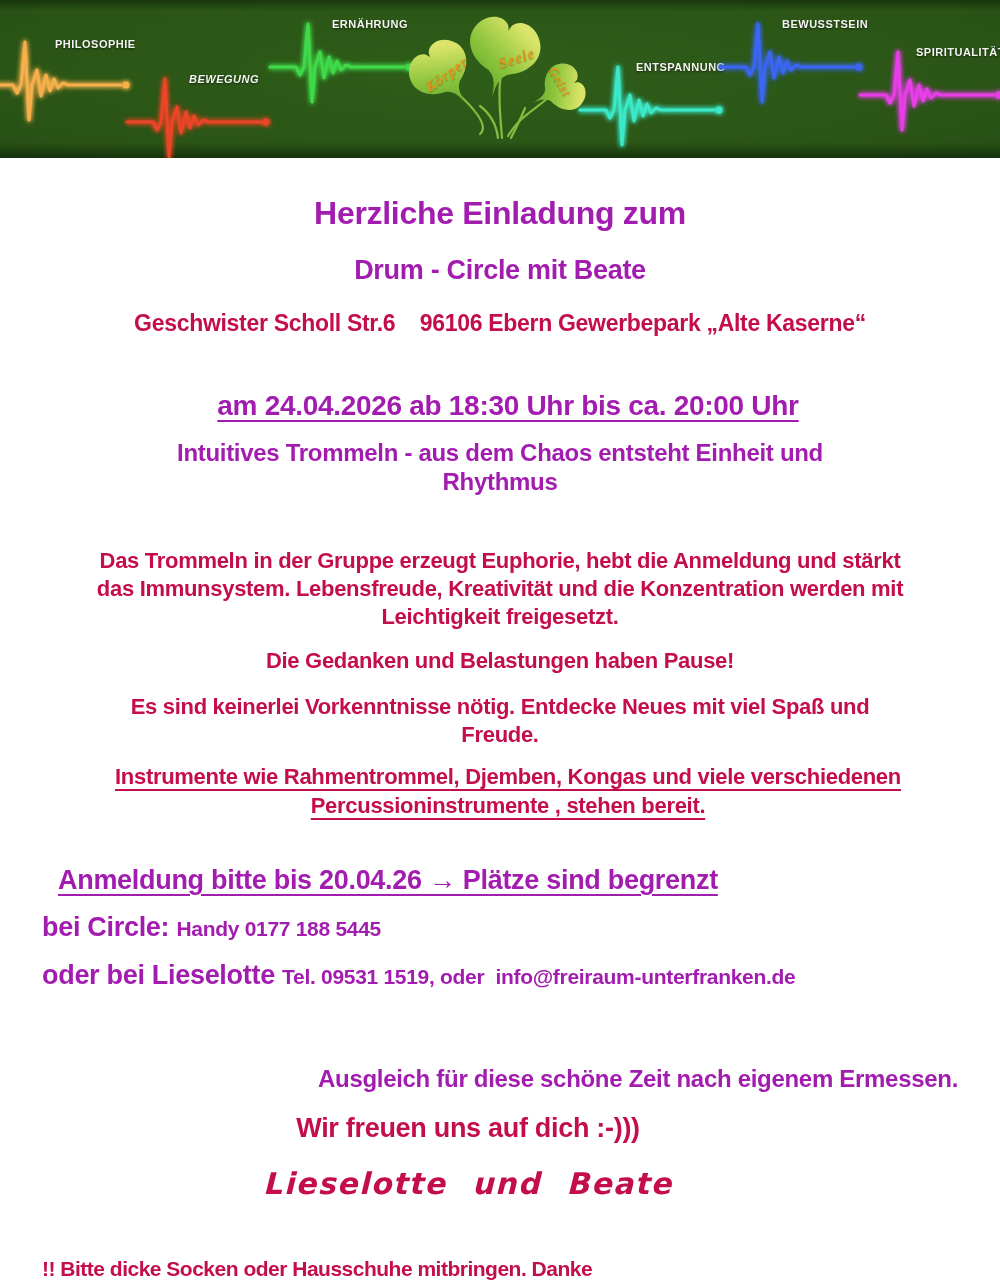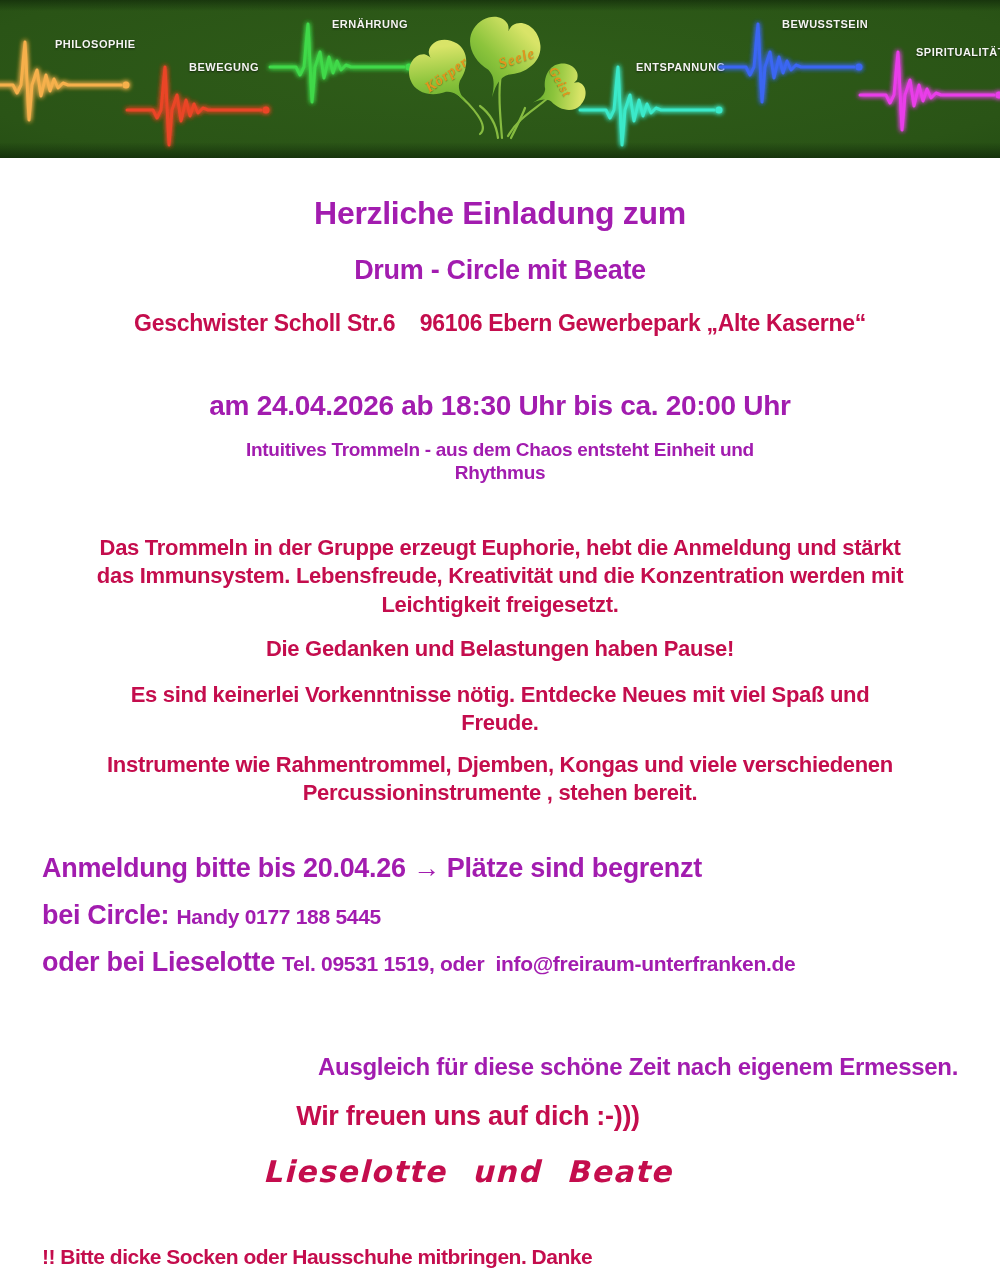--- a/index.html
+++ b/index.html
@@ -39,26 +39,26 @@
   }
   .wm1{font-size:31px;}
   .wm2{font-size:31px;margin-left:14px;margin-top:-3px;}
   
   main{padding:0 42px;}
   .green{color:#a21caf;}
   .crimson{color:#c40d4d;}
   .ctr{text-align:center;}
   .pre{white-space:pre-line;}
   .b{font-weight:bold;letter-spacing:-0.3px;}
-  .u{text-decoration-thickness:2px;text-underline-offset:5px;}
+  .u{text-decoration:underline;text-decoration-thickness:2px;text-underline-offset:5px;margin-left:16px;}
   .title{margin-top:36px;font-size:32px;line-height:1.2;}
   .subtitle{margin-top:22px;font-size:27px;line-height:1.2;}
   .address{margin-top:23px;font-size:23px;line-height:1.2;white-space:pre;}
   .datetime{margin-top:52px;font-size:28px;line-height:1.2;}
-  .tagline{margin-top:15px;font-size:19px;line-height:1.22;}
+  .tagline{margin-top:15px;font-size:24px;line-height:1.22;}
   .para1{margin-top:50px;font-size:22px;line-height:1.28;}
   .para2{margin-top:16px;font-size:22px;line-height:1.28;}
   .para3{margin-top:18px;font-size:22px;line-height:1.28;}
   .para4{margin-top:14px;font-size:22px;line-height:1.28;}
   .anmeldung{margin-top:44px;font-size:27px;line-height:1.2;text-align:left;}
   .contact{margin-top:15px;font-size:27px;line-height:1.2;text-align:left;}
   .contact .detail{font-size:21px;white-space:pre;}
   .payment{margin-top:74px;font-size:24px;line-height:1.2;text-align:right;}
   .cheer{margin-top:18px;font-size:27px;line-height:1.2;padding-right:64px;}
   .signature{
@@ -99,21 +99,21 @@
 
   <div class="trace" style="left: -15px; top: 30px; color: rgb(246, 176, 76);">
     <svg viewBox="0 0 150 105" preserveAspectRatio="none">
         <g filter="url(#glow)">
           <use href="#ekg-glyph"></use>
         </g>
       </svg>
     <span class="trace-label" style="left:70px;top:8px">PHILOSOPHIE</span>
   </div>
 
-  <div class="trace" style="left: 125px; top: 55px; color: rgb(234, 69, 38);">
+  <div class="trace" style="left: 125px; top: 67px; color: rgb(234, 69, 38); font-style: italic;">
     <svg viewBox="0 0 150 105" preserveAspectRatio="none">
         <g filter="url(#glow)">
           <use href="#ekg-glyph"></use>
         </g>
       </svg>
     <span class="trace-label">BEWEGUNG</span>
   </div>
 
   <div class="trace" style="left: 268px; top: 12px; color: rgb(63, 217, 74);">
     <svg viewBox="0 0 150 105" preserveAspectRatio="none">

